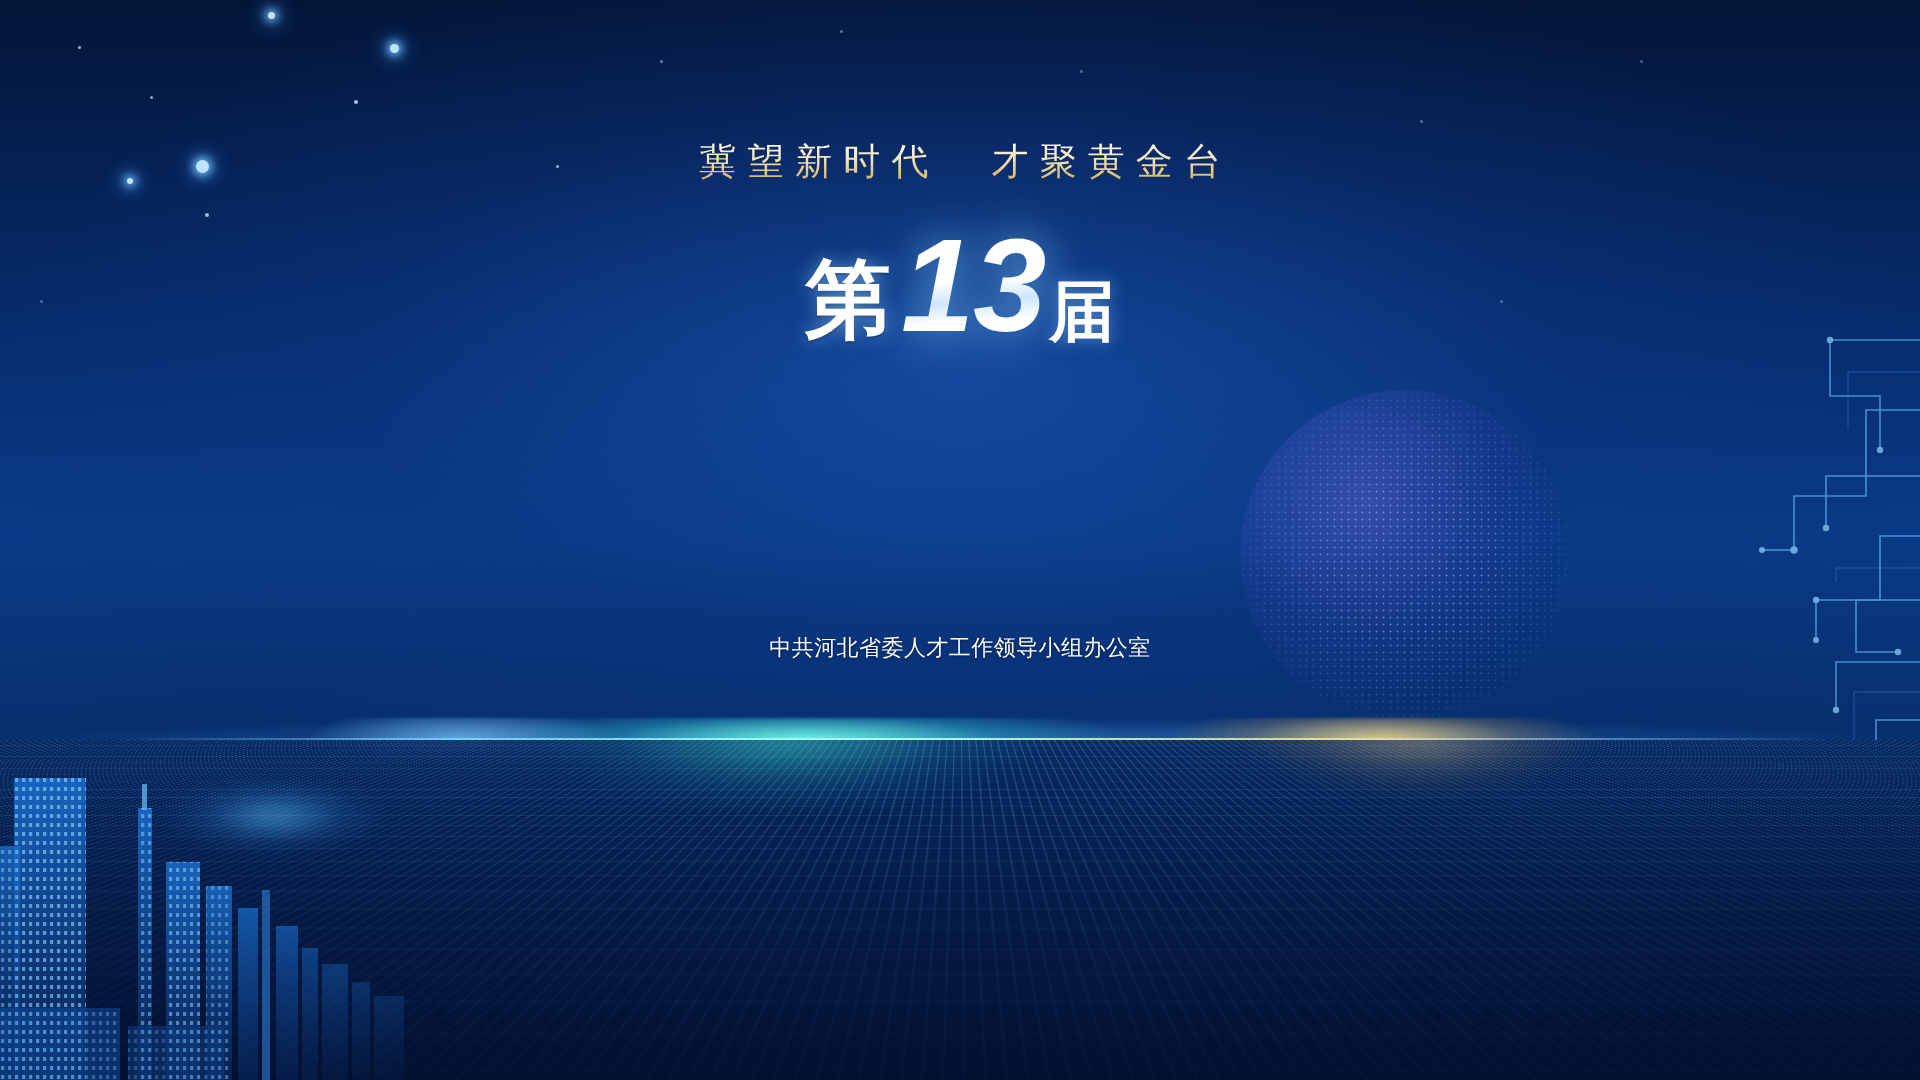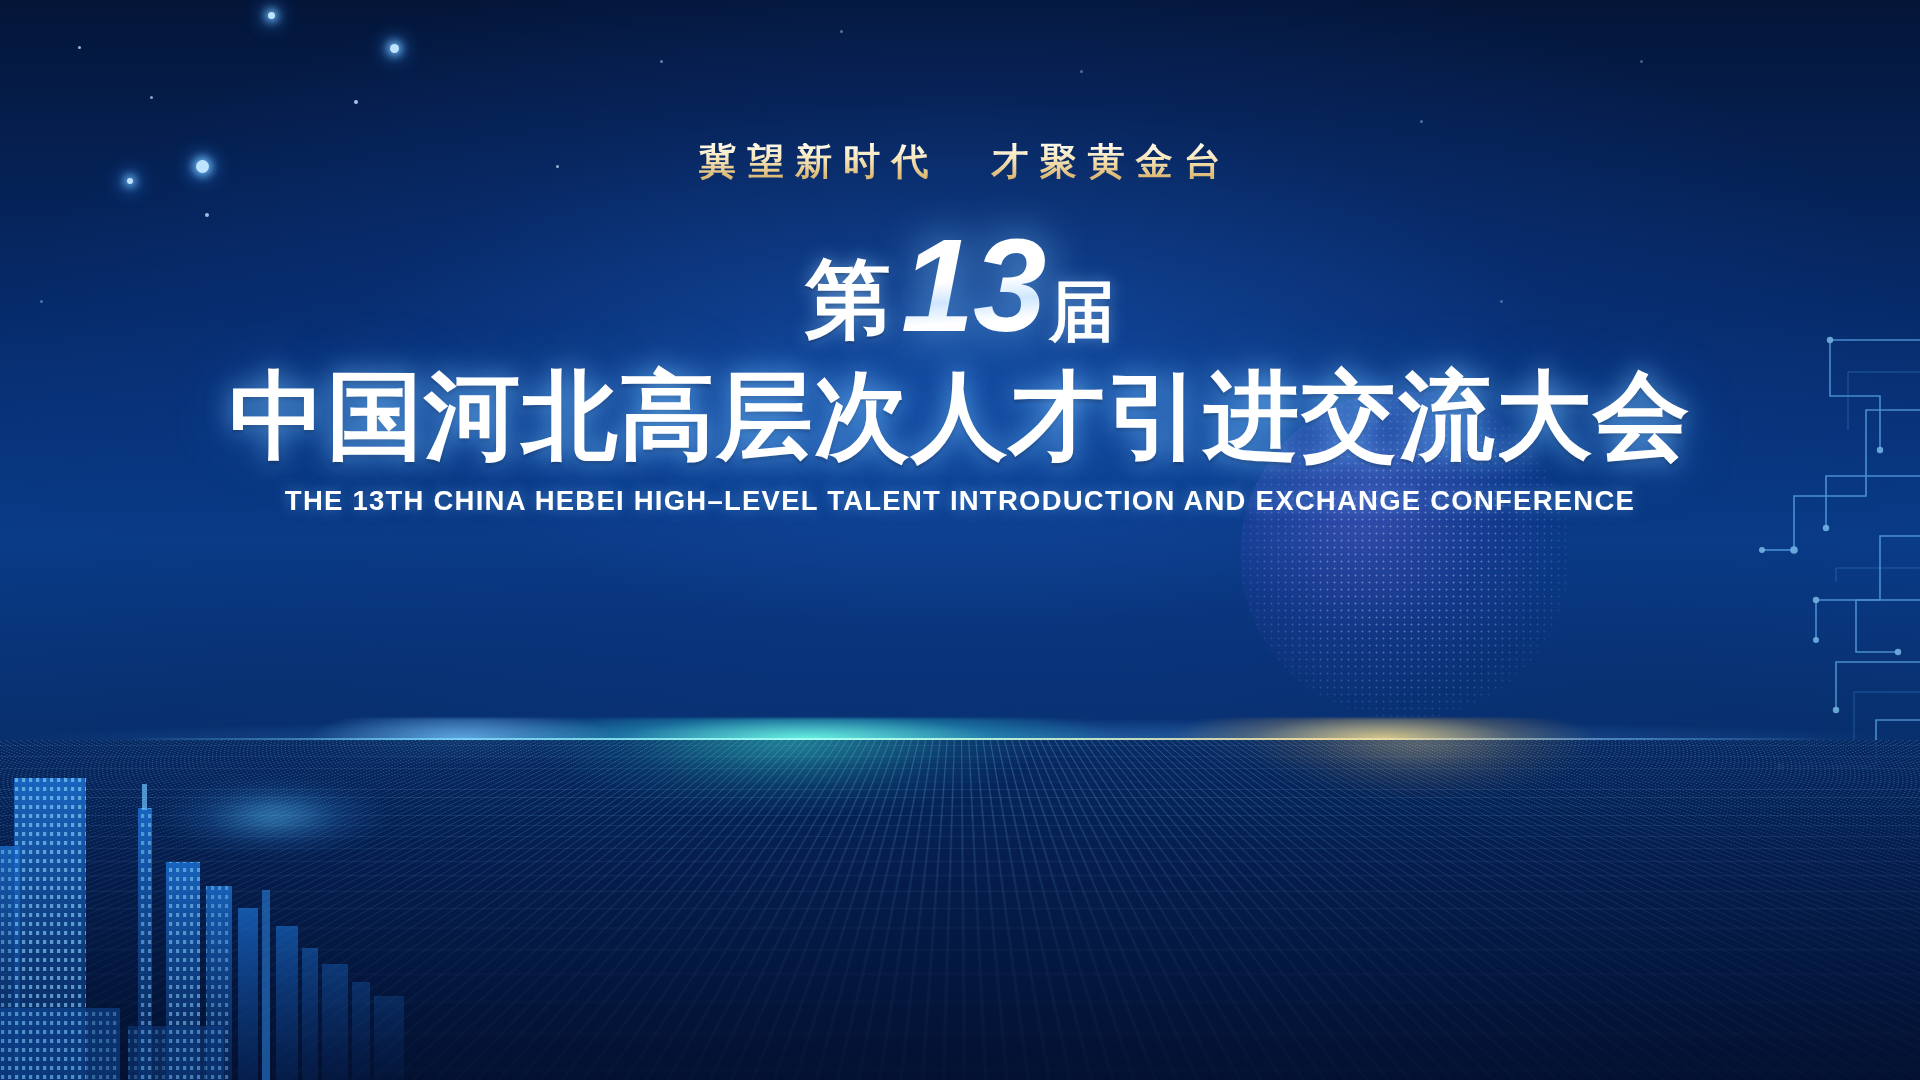--- a/index.html
+++ b/index.html
@@ -39,21 +39,21 @@
   }
 
   
   #tagline {
     position:absolute; left:0; right:0; top:143px; text-align:center;
     font-size:37px; letter-spacing:.30em; line-height:1;
     color:#f0dfb4;
     background:linear-gradient(180deg,#fffaec 0%,#f7e6bb 42%,#d8b269 100%);
     -webkit-background-clip:text; -webkit-text-fill-color:transparent;
     background-clip:text;
-    font-weight:700;
+    font-weight:400;
     text-indent:.30em;
   }
   #tagline .gap { display:inline-block; width:52px; }
 
   #editionRow {
     position:absolute; left:0; right:0; top:228px;
     display:flex; justify-content:center; align-items:flex-end;
     height:118px;
   }
   #editionRow .di {
@@ -211,25 +211,24 @@
   <div id="tagline" data-name="poster-tagline">
     <span data-name="tagline-left">冀望新时代</span><span class="gap" data-name="tagline-gap"></span><span data-name="tagline-right">才聚黄金台</span>
   </div>
 
   <div id="editionRow" data-name="edition-heading">
     <span class="di" data-name="edition-prefix">第</span>
     <span class="num" data-name="edition-number">13</span>
     <span class="jie" data-name="edition-suffix">届</span>
   </div>
 
-  <div id="mainTitle" data-name="page-title">中国河北高层次人才引进交流大会</div>
-
-  <div id="subTitle" data-name="page-subtitle">THE 13TH CHINA HEBEI HIGH–LEVEL TALENT INTRODUCTION AND EXCHANGE CONFERENCE</div>
+
 
   <div id="orgs" data-name="organizer-block">
+    <div data-name="organizer-line-1">中共河北省委人才工作领导小组办公室</div>
   </div>
 
   <div id="horizon" data-name="horizon-light-bar"></div>
   <div id="horizonLine" data-name="horizon-line"></div>
 
   <div id="field" data-name="data-mesh-field">
     <div class="mesh" data-name="mesh-grid"></div>
     <div class="teal" data-name="teal-glow"></div>
     <div class="amber" data-name="amber-glow"></div>
     <div class="beam" data-name="blue-beam"></div>

